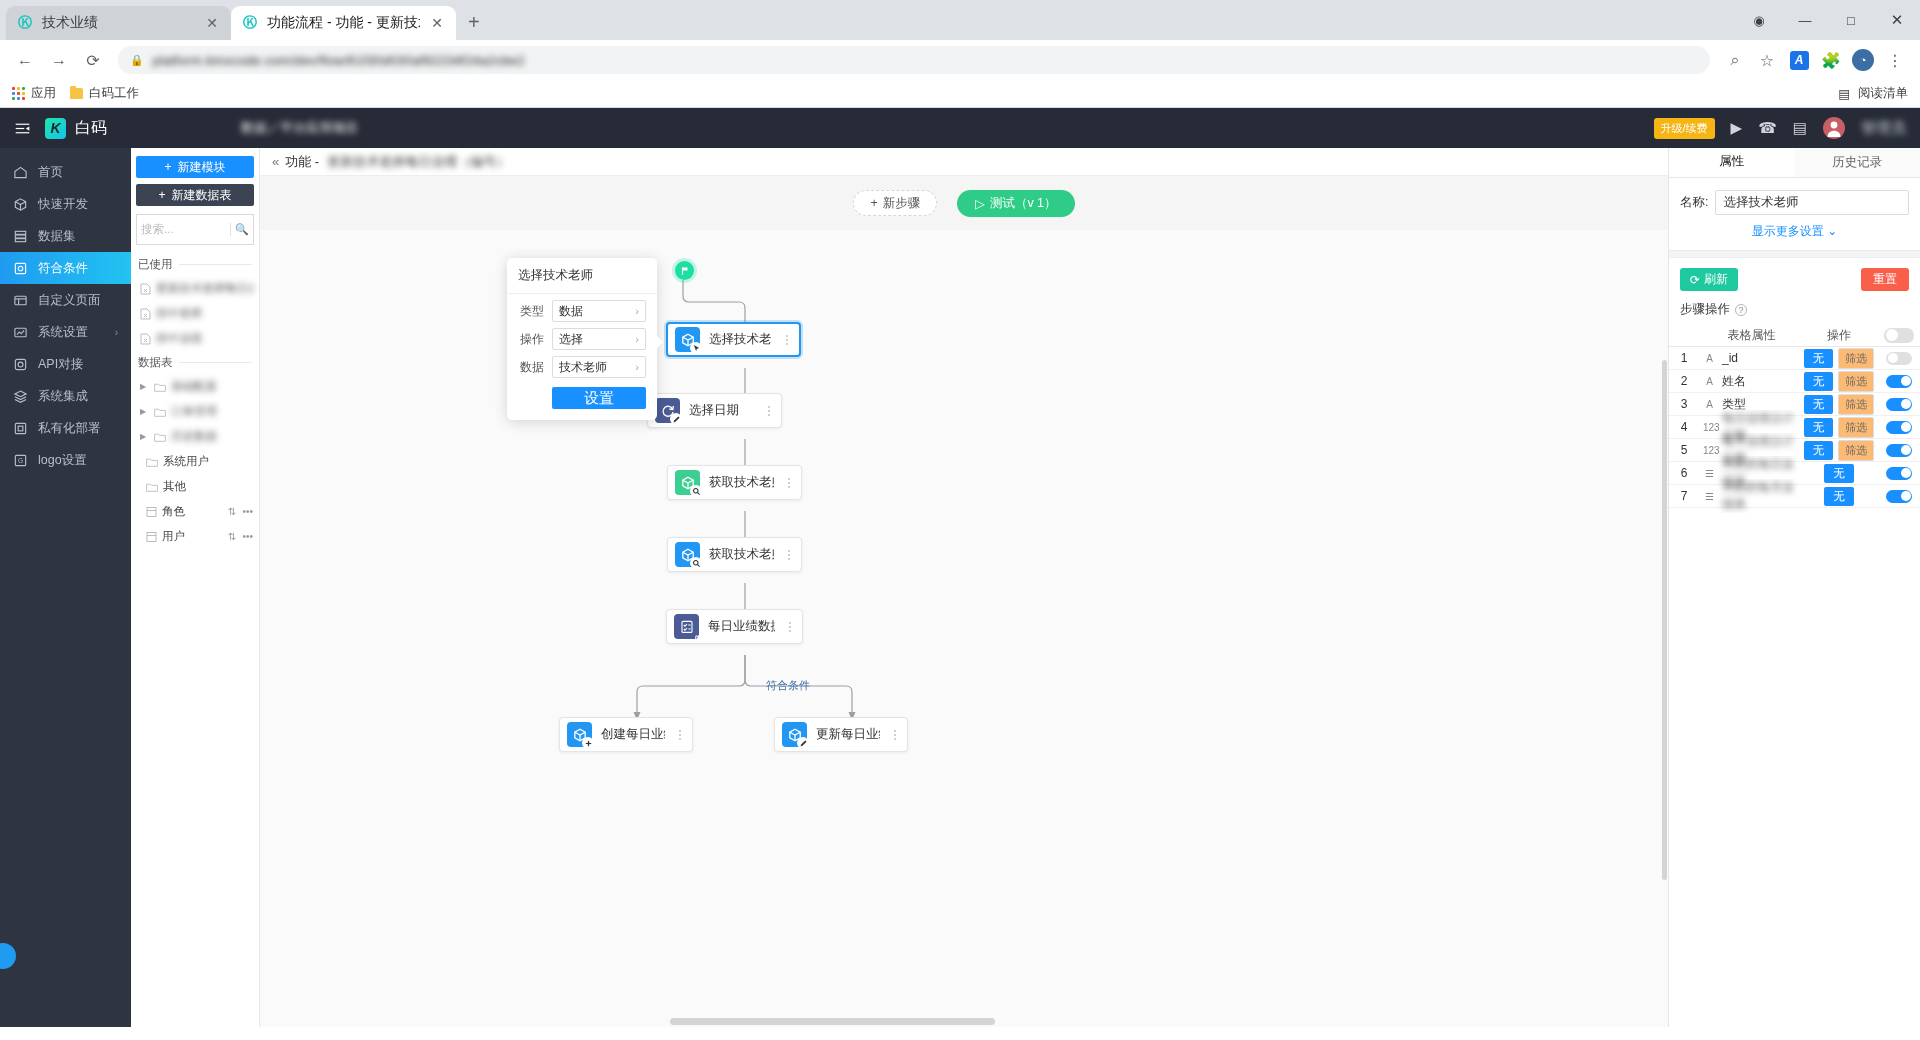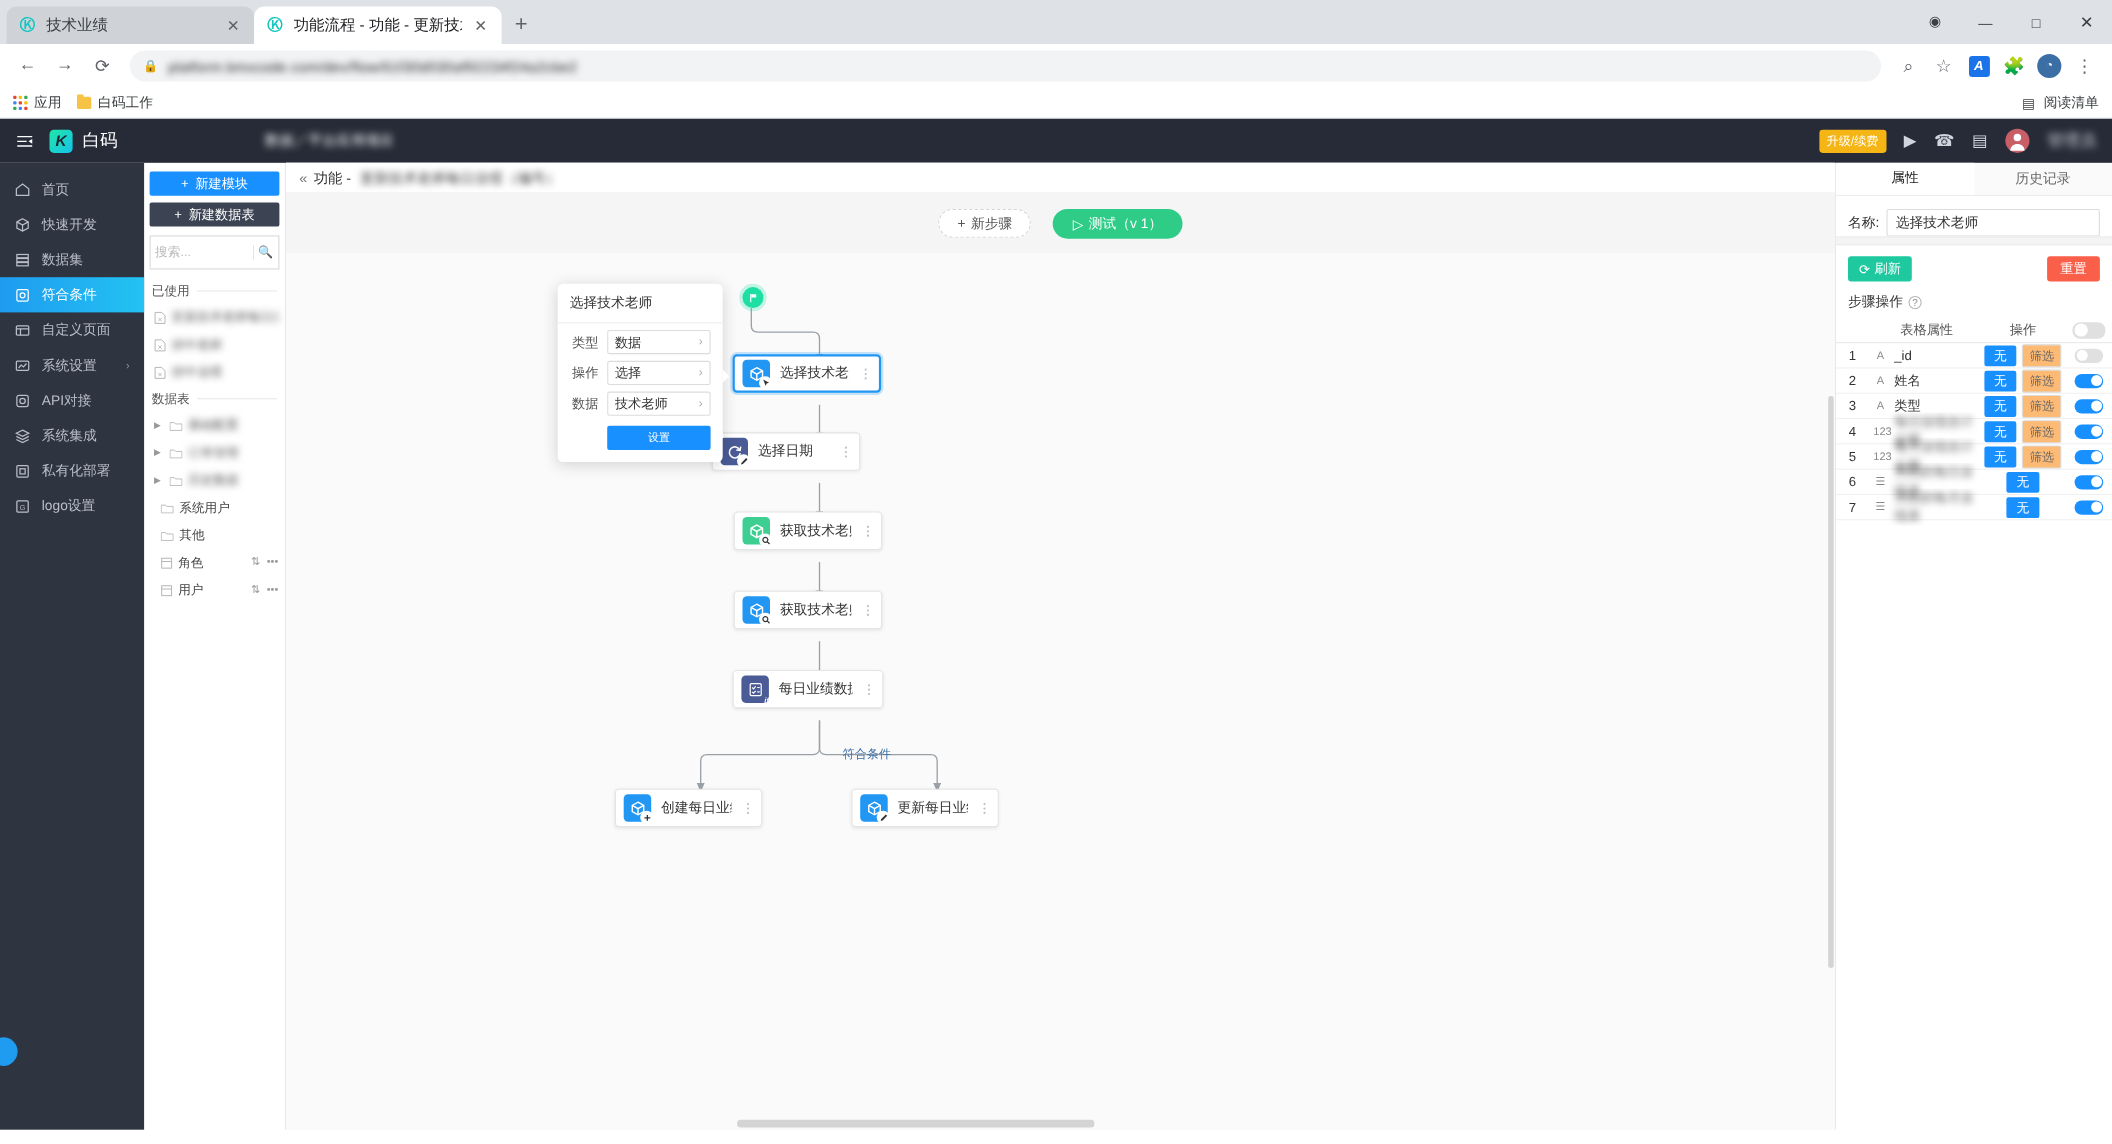--- a/index.html
+++ b/index.html
@@ -152,21 +152,21 @@
   }
   #pop-title { padding:9px 11px; font-size:12.5px; border-bottom:1px solid #eee; color:#333; }
   .pop-row { display:flex; align-items:center; gap:8px; padding:6px 11px 0 11px; }
   .pop-lbl { width:26px; font-size:12px; color:#555; text-align:right; flex:0 0 26px; }
   .pop-field {
     flex:1; height:22px; border:1px solid #dcdcdc; border-radius:2px; display:flex; align-items:center;
     padding:0 6px; font-size:12px; color:#333;
   }
   .pop-field .arr { margin-left:auto; color:#aaa; font-size:11px; }
   #pop-submit { margin:9px 11px 11px 45px; height:22px; background:#1890ff; color:#fff; border-radius:2px;
-                display:flex; align-items:center; justify-content:center; font-size:10px; }
+                display:flex; align-items:center; justify-content:center; font-size:15px; }
   .edge-label { position:absolute; font-size:11px; color:#3a6ea5; }
 
   #hscroll { position:absolute; left:0; bottom:0; height:11px; width:100%; background:#fafafa; }
   #hscroll .thumb { position:absolute; left:410px; top:2px; width:325px; height:7px; background:#d4d4d4; border-radius:4px; }
   #vscroll { position:absolute; right:0; top:0; width:7px; height:100%; }
   #vscroll .thumb { position:absolute; top:130px; left:1px; width:5px; height:520px; background:#d4d4d4; border-radius:3px; }
 
   
   #rightpanel { width:252px; flex:0 0 252px; background:#fff; border-left:1px solid #e6e6e6; display:flex; flex-direction:column; }
   #rp-tabs { height:30px; display:flex; border-bottom:1px solid #e6e6e6; }
@@ -784,20 +784,24 @@
       <div id="rp-tabs">
         <div class="rp-tab active">属性</div>
         <div class="rp-tab inactive">历史记录</div>
       </div>
 
       <div id="rp-name-row">
         <span class="lbl">名称:</span>
         <span id="rp-name-input">选择技术老师</span>
       </div>
 
+      <div id="rp-more">
+        <span>显示更多设置</span>
+        <span>⌄</span>
+      </div>
 
       <div id="rp-sep"></div>
 
       <div id="rp-actions">
         <span class="btn-refresh">
           <span>⟳</span>
           <span>刷新</span>
         </span>
         <span class="btn-reset">重置</span>
       </div>

